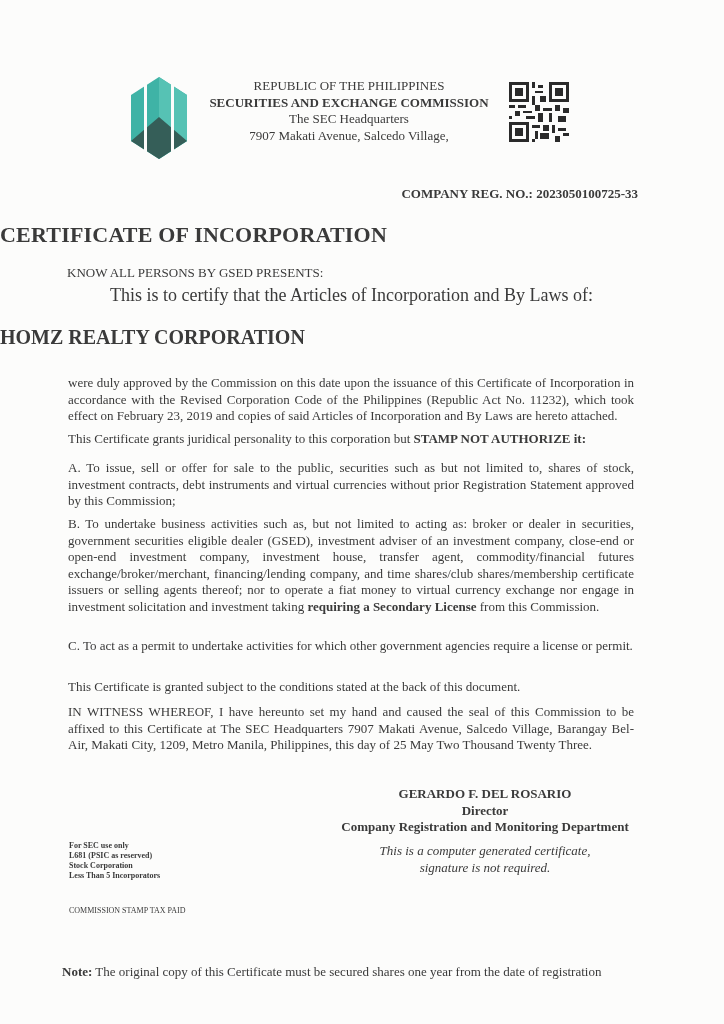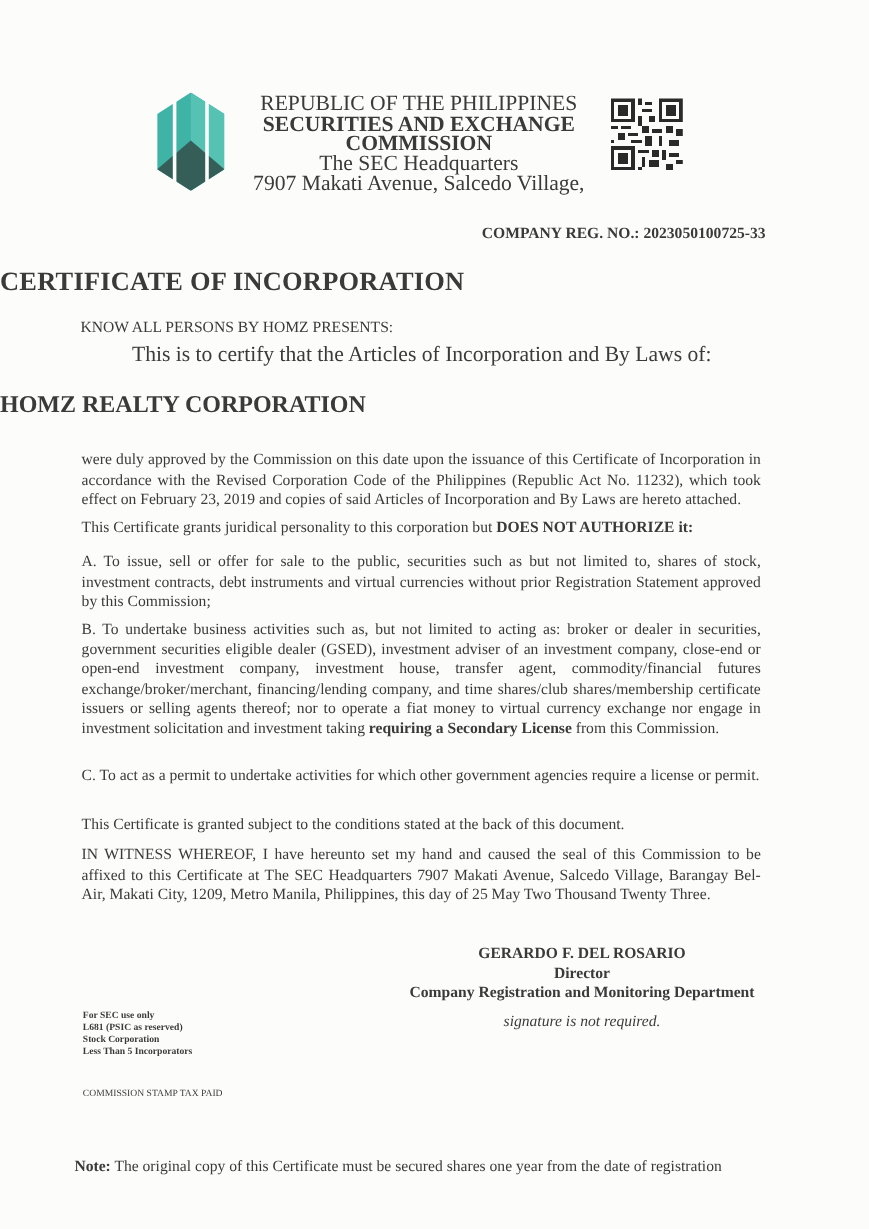--- a/index.html
+++ b/index.html
@@ -3,21 +3,21 @@
   <meta charset="utf-8">
   <style>
     html, body { margin: 0; padding: 0; }
     body {
       width: 724px; height: 1024px; background: #fcfcfb; position: relative; overflow: hidden;
       font-family: "Liberation Serif", serif; color: #3a3a3a;
     }
     .abs { position: absolute; }
     .logo { left: 131px; top: 77px; width: 56px; height: 82px; }
     .qr { left: 509px; top: 82px; width: 60px; height: 60px; }
-    .hdr { left: 190px; top: 78px; width: 318px; text-align: center; font-size: 18px; line-height: 16.5px; }
+    .hdr { left: 190px; top: 78px; width: 318px; text-align: center; font-size: 13px; line-height: 16.5px; }
     .hdr .b { font-weight: bold; }
     .regno { right: 86px; top: 186px; font-size: 13px; font-weight: bold; }
     .title { left: 0; width: 704px; top: 222px; text-align: left; font-size: 22px; font-weight: bold; letter-spacing: 0.2px; }
     .know { left: 67px; top: 265px; font-size: 13px; }
     .certify { left: 110px; top: 285px; font-size: 18px; }
     .corp { left: 0; width: 704px; top: 326px; font-size: 20px; font-weight: bold; }
     .para { left: 68px; width: 566px; font-size: 13px; line-height: 16.5px; text-align: justify; }
     .p1 { top: 375px; }
     .p2 { top: 431px; }
     .pA { top: 460px; }
@@ -90,38 +90,39 @@
       <rect x="8" y="20" width="1" height="1"></rect>
   </g>
 </svg>
 
 <div class="abs regno">
   <span>COMPANY REG. NO.:</span>
   <span>2023050100725-33</span>
 </div>
 
 <div class="abs title">CERTIFICATE OF INCORPORATION</div>
-<div class="abs know">KNOW ALL PERSONS BY HOMZ PRESENTS:</div>
+<div class="abs know">KNOW ALL PERSONS BY GSED PRESENTS:</div>
 <div class="abs certify">This is to certify that the Articles of Incorporation and By Laws of:</div>
 <div class="abs corp">HOMZ REALTY CORPORATION</div>
 
 <div class="abs para p1">were duly approved by the Commission on this date upon the issuance of this Certificate of Incorporation in accordance with the Revised Corporation Code of the Philippines (Republic Act No. 11232), which took effect on February 23, 2019 and copies of said Articles of Incorporation and By Laws are hereto attached.</div>
-<div class="abs para p2"><span>This Certificate grants juridical personality to this corporation but </span><b>DOES NOT AUTHORIZE it:</b></div>
+<div class="abs para p2"><span>This Certificate grants juridical personality to this corporation but </span><b>STAMP NOT AUTHORIZE it:</b></div>
 <div class="abs para pA">A. To issue, sell or offer for sale to the public, securities such as but not limited to, shares of stock, investment contracts, debt instruments and virtual currencies without prior Registration Statement approved by this Commission;</div>
 <div class="abs para pB"><span>B. To undertake business activities such as, but not limited to acting as: broker or dealer in securities, government securities eligible dealer (GSED), investment adviser of an investment company, close-end or open-end investment company, investment house, transfer agent, commodity/financial futures exchange/broker/merchant, financing/lending company, and time shares/club shares/membership certificate issuers or selling agents thereof; nor to operate a fiat money to virtual currency exchange nor engage in investment solicitation and investment taking </span><b>requiring a Secondary License</b><span> from this Commission.</span></div>
 <div class="abs para pC">C. To act as a permit to undertake activities for which other government agencies require a license or permit.</div>
 <div class="abs para p3">This Certificate is granted subject to the conditions stated at the back of this document.</div>
 <div class="abs para p4">IN WITNESS WHEREOF, I have hereunto set my hand and caused the seal of this Commission to be affixed to this Certificate at The SEC Headquarters 7907 Makati Avenue, Salcedo Village, Barangay Bel-Air, Makati City, 1209, Metro Manila, Philippines, this day of 25 May Two Thousand Twenty Three.</div>
 
 <div class="abs sig">
   <div>GERARDO F. DEL ROSARIO</div>
   <div>Director</div>
   <div>Company Registration and Monitoring Department</div>
 </div>
 <div class="abs disclaimer">
+  <div>This is a computer generated certificate,</div>
   <div>signature is not required.</div>
 </div>
 
 <div class="abs sec">
   <div>For SEC use only</div>
   <div>L681 (PSIC as reserved)</div>
   <div>Stock Corporation</div>
   <div>Less Than 5 Incorporators</div>
 </div>
 <div class="abs stamp">COMMISSION STAMP TAX PAID</div>

